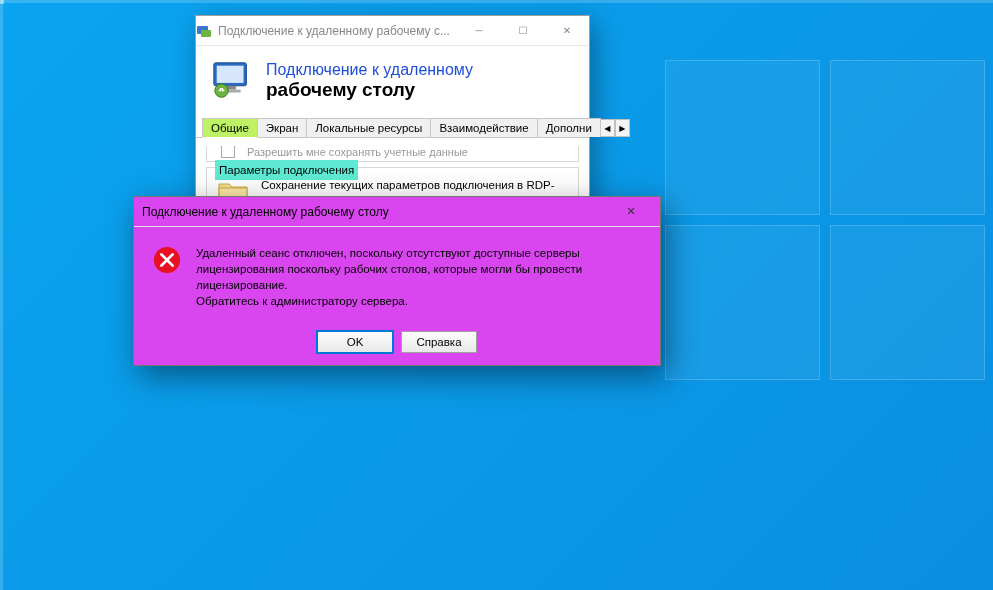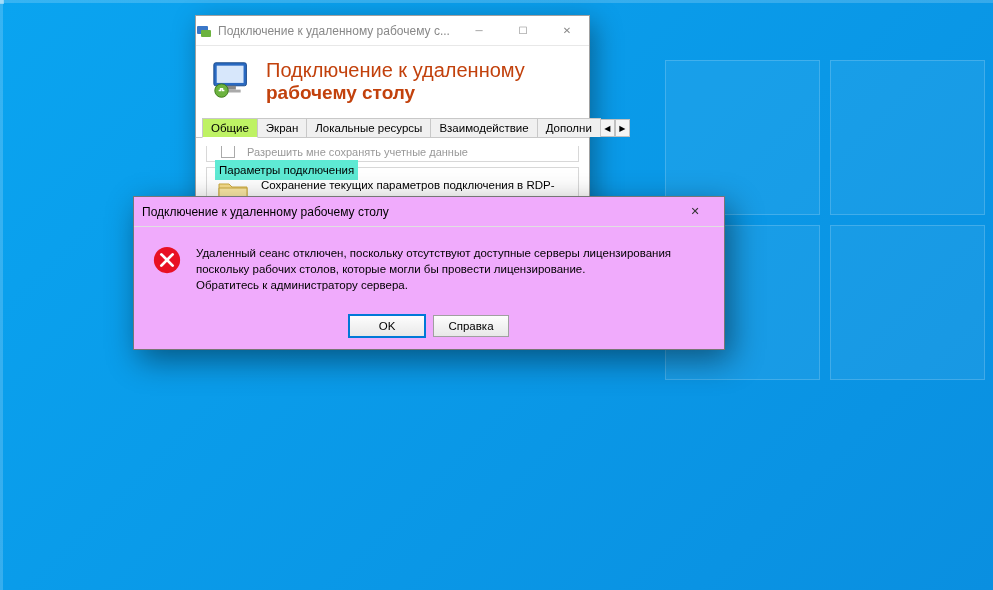--- a/index.html
+++ b/index.html
@@ -60,22 +60,22 @@
   display: flex;
   align-items: center;
   gap: 10px;
   background:#fff;
 }
 .header-icon {
   width: 46px; height: 46px;
   position:relative;
 }
 .header-icon svg{width:100%;height:100%;}
-.header-text .line1 { color: #c2410c; font-size: 20px; }
-.header-text .line2 { color: #c2410c; font-size: 19px; font-weight: bold; }
+.header-text .line1 { color: #1d4ed8; font-size: 16px; }
+.header-text .line2 { color: #000000; font-size: 19px; font-weight: bold; }
 
 .tabs {
   display: flex;
   align-items: flex-end;
   border-bottom: 1px solid #c8c8c8;
   padding: 0 6px;
   font-size: 11.5px;
   height: 24px;
   background:#fff;
   position:relative;
@@ -161,22 +161,22 @@
 }
 .collapse-link { display:flex;align-items:center;gap:4px;color:#000;}
 .collapse-arrow{width:15px;height:15px;border:1px solid #3399ff;border-radius:50%;display:flex;align-items:center;justify-content:center;color:#3399ff;font-size:8px;}
 .footer .btns { margin-left:auto;display:flex;gap:6px;}
 
 
 .dialog {
   position: absolute;
   left: 133px;
   top: 196px;
-  width: 592px;
-  background: #f0abfc;
+  width: 528px;
+  background: #d946ef;
   border: 1px solid #767676;
   box-shadow: 6px 10px 30px rgba(0,0,0,0.45);
   z-index: 10;
 }
 .dialog .dlg-title {
   height: 30px;
   display: flex;
   align-items: center;
   padding: 0 8px;
   font-size: 12px;

